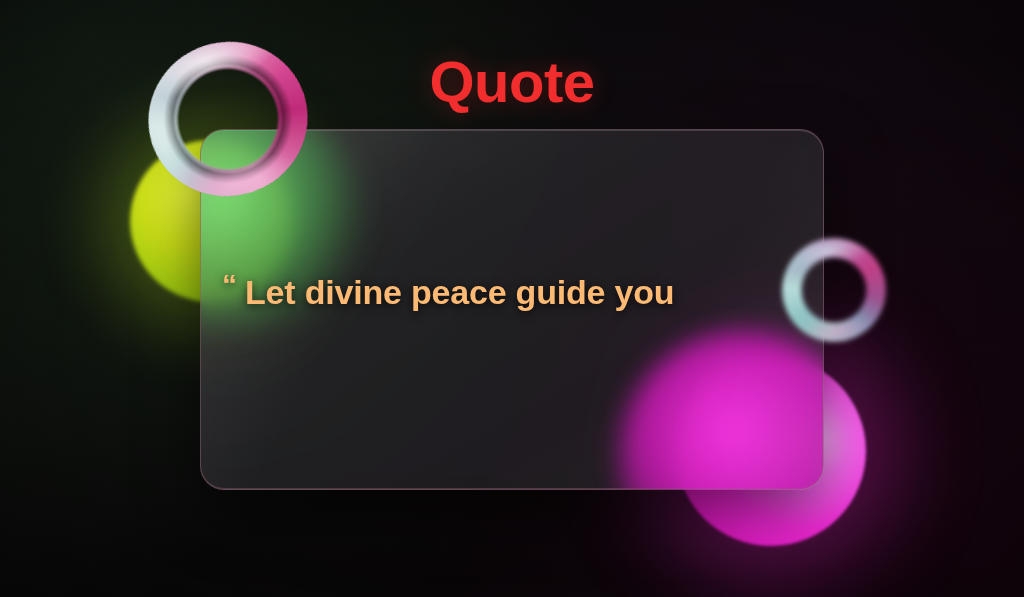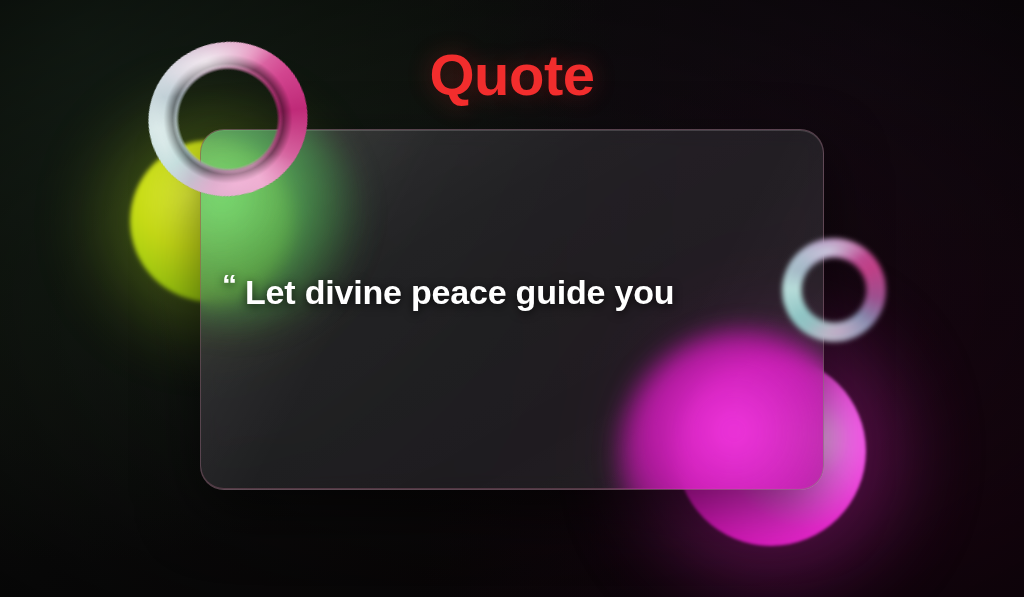--- a/index.html
+++ b/index.html
@@ -114,21 +114,21 @@
     pointer-events: none;
   }
 
   
   .quote-block {
     position: absolute;
     left: 222px;
     top: 258px;
     width: 560px;
     z-index: 6;
-    color: #ffffff;
+    color: #fdba74;
     font-size: 34px;
     font-weight: bold;
     line-height: 54px;
     letter-spacing: -0.2px;
     text-shadow: 0 2px 10px rgba(0,0,0,0.75);
     white-space: nowrap;
   }
   .qmark {
     font-size: 30px;
     vertical-align: 0.30em;
@@ -226,21 +226,21 @@
       radial-gradient(ellipse 52% 22% at 46% 90%, rgba(255,170,215,0.42) 0%, rgba(255,255,255,0) 74%);
     -webkit-mask: radial-gradient(circle at 50% 50%, transparent 0 43%, #000 47%, #000 100%);
     mask: radial-gradient(circle at 50% 50%, transparent 0 43%, #000 47%, #000 100%);
   }
 
   
   .title {
     position: absolute;
     left: 0;
     right: 0;
-    top: 41px;
+    top: 48px;
     text-align: center;
     z-index: 12;
     font-size: 58px;
     font-weight: bold;
     letter-spacing: -0.5px;
     color: #f22d2d;
     text-shadow: 0 0 24px rgba(242,45,45,0.30);
   }
 </style>
 </head>

